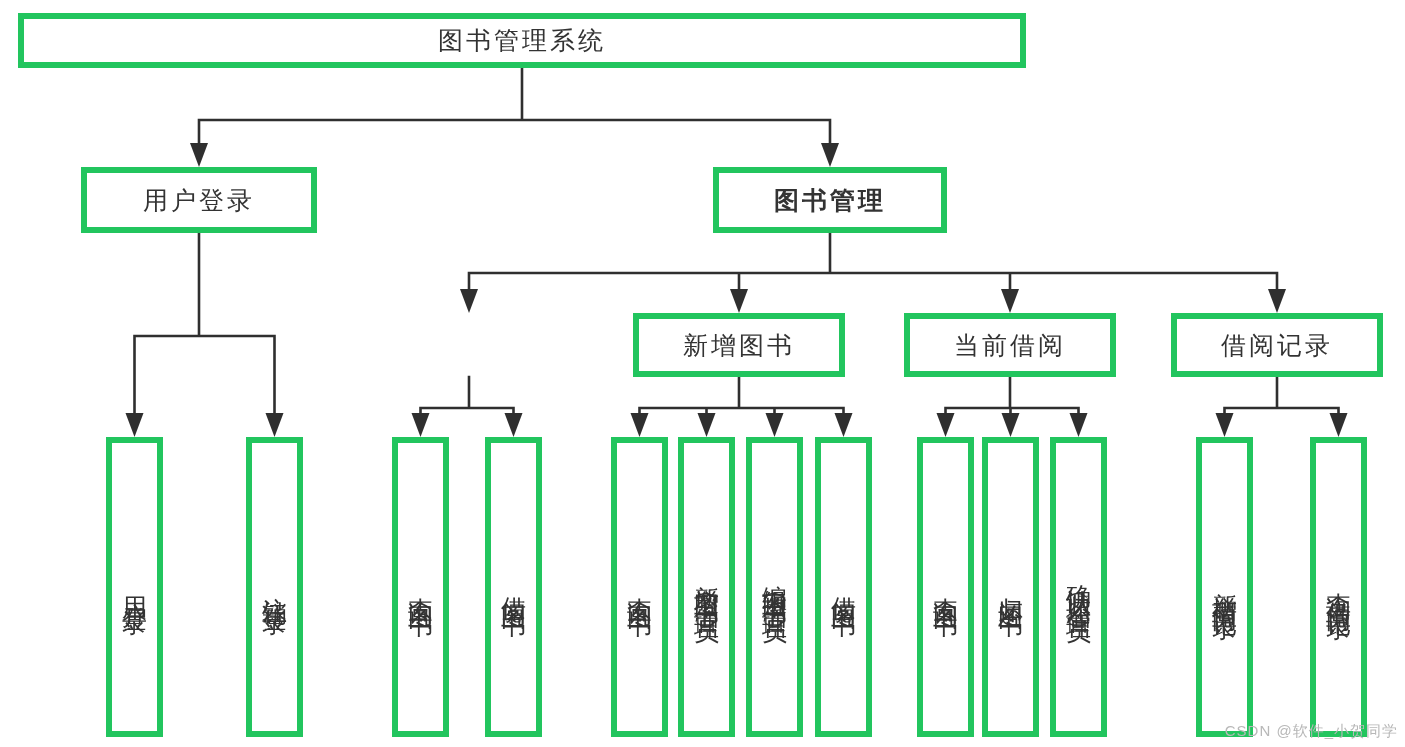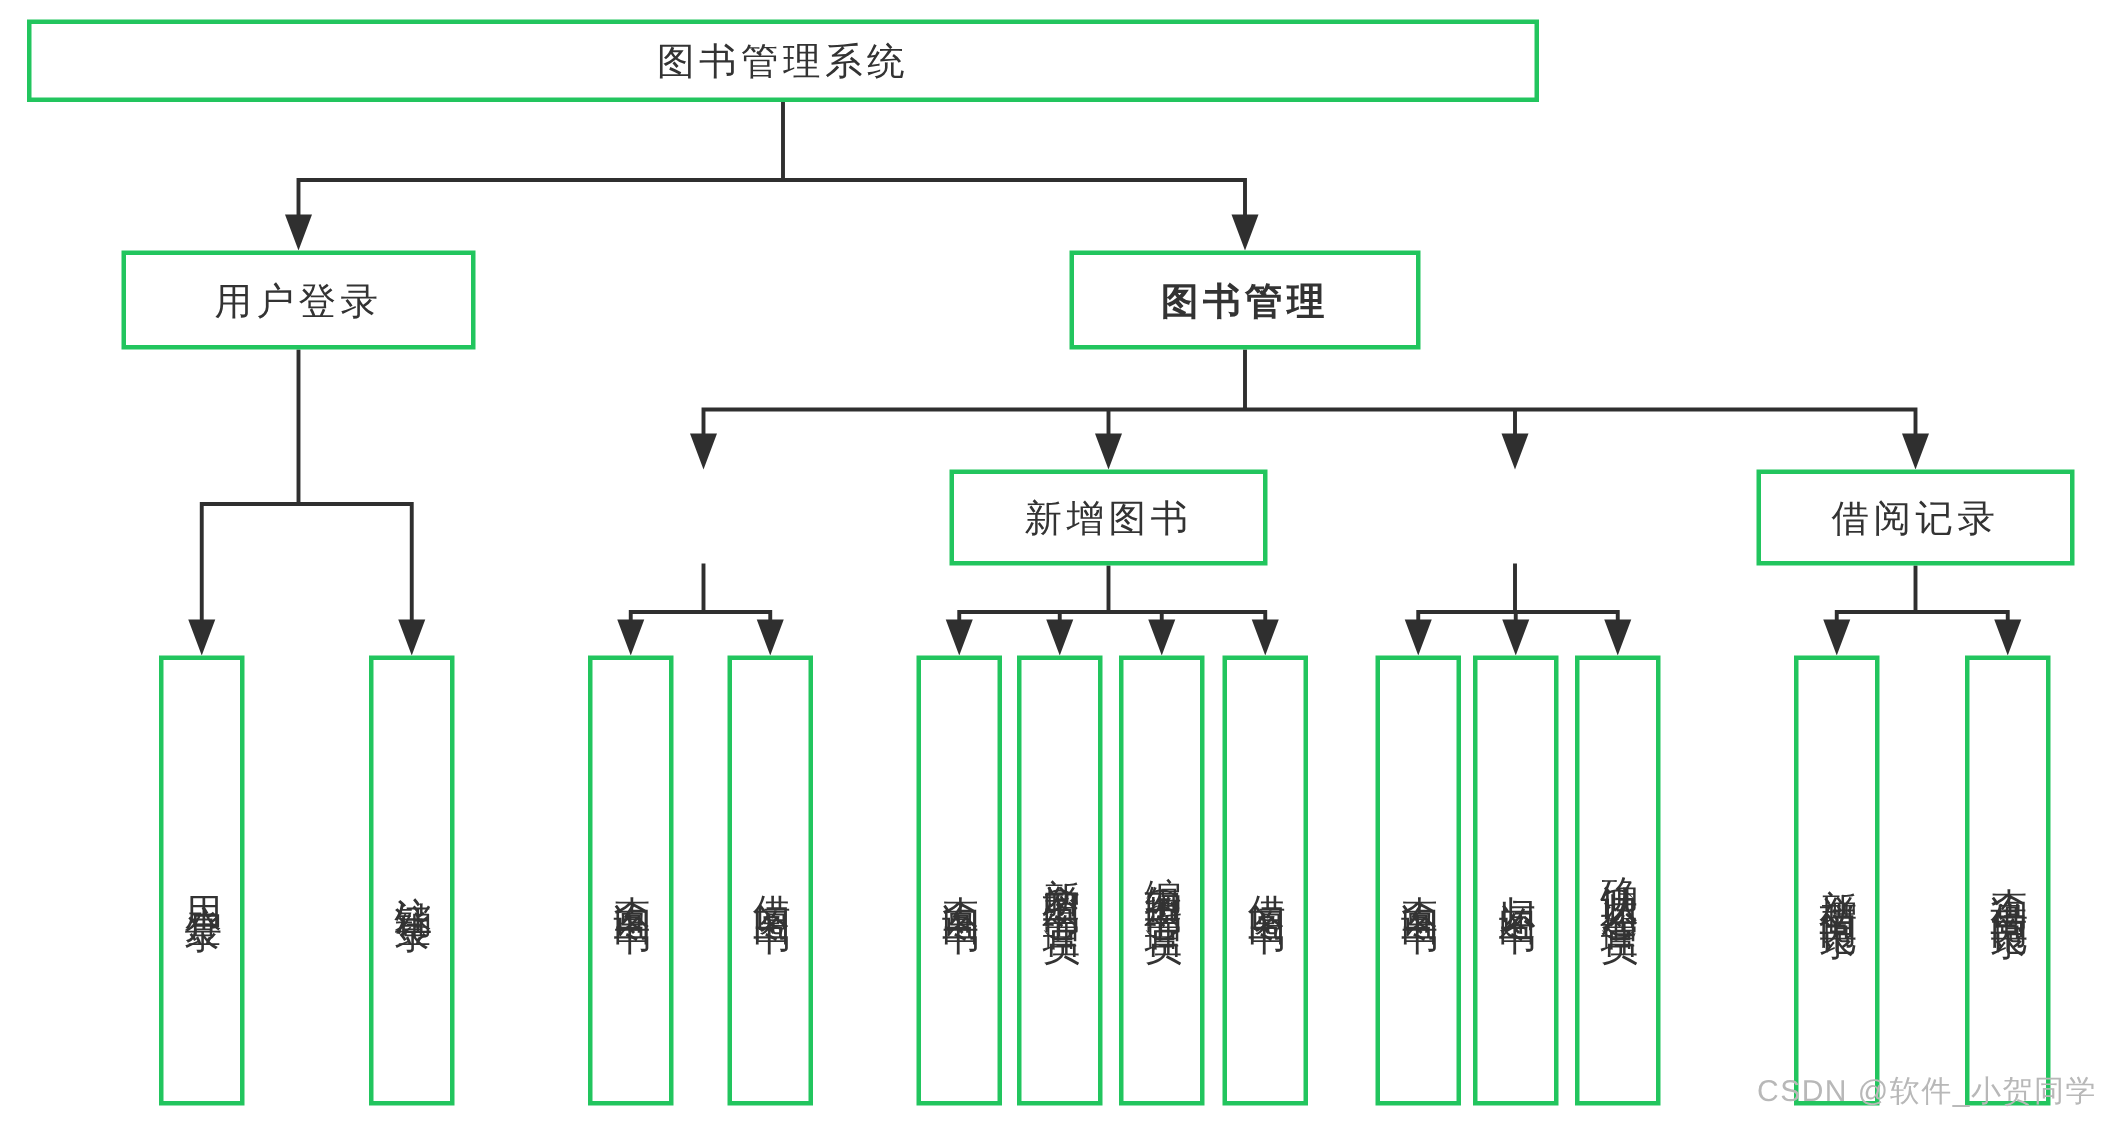--- a/index.html
+++ b/index.html
@@ -20,21 +20,21 @@
   #connectors path {
     fill: none;
     stroke: #2f2f2f;
     stroke-width: 2.6;
     stroke-linecap: square;
   }
   #connectors polygon { fill: #2f2f2f; }
   .node {
     position: absolute;
     box-sizing: border-box;
-    border: 3px solid #22c55e;
+    border: 6px solid #22c55e;
     background: #ffffff;
     display: flex;
     align-items: center;
     justify-content: center;
     text-align: center;
   }
   .hnode {
     font-size: 25px;
     letter-spacing: 3px;
     white-space: nowrap;
@@ -49,21 +49,21 @@
     writing-mode: vertical-rl;
     text-orientation: mixed;
     font-size: 25px;
     letter-spacing: 5px;
     line-height: 1;
   }
   .watermark {
     position: absolute;
     right: 7px;
     bottom: 6px;
-    font-size: 20px;
+    font-size: 15px;
     letter-spacing: 1px;
     color: #b8b8b8;
     white-space: nowrap;
     z-index: 5;
   }
 </style>
 </head>
 <body>
 
 <div id="canvas">
@@ -117,20 +117,21 @@
       <polygon points="1329.5,413 1347.5,413 1338.5,437"></polygon>
     </g>
   </svg>
 
   <div class="node hnode root-node">图书管理系统</div>
 
   <div class="node hnode l2-node" style="left:81px; width:236px;">用户登录</div>
   <div class="node hnode l2-node" style="left:713px; width:234px;font-weight:bold;">图书管理</div>
 
   <div class="node hnode l3-node" style="left:633px;">新增图书</div>
+  <div class="node hnode l3-node" style="left:904px;">当前借阅</div>
   <div class="node hnode l3-node" style="left:1171px;">借阅记录</div>
 
   <div class="node vnode" style="left:106px;">用户登录</div>
   <div class="node vnode" style="left:246px;">注销登录</div>
 
   <div class="node vnode" style="left:392px;">查询图书</div>
   <div class="node vnode" style="left:485px;">借阅图书</div>
 
   <div class="node vnode" style="left:611px;">查询图书</div>
   <div class="node vnode" style="left:678px;">新增图书（管理员）</div>

